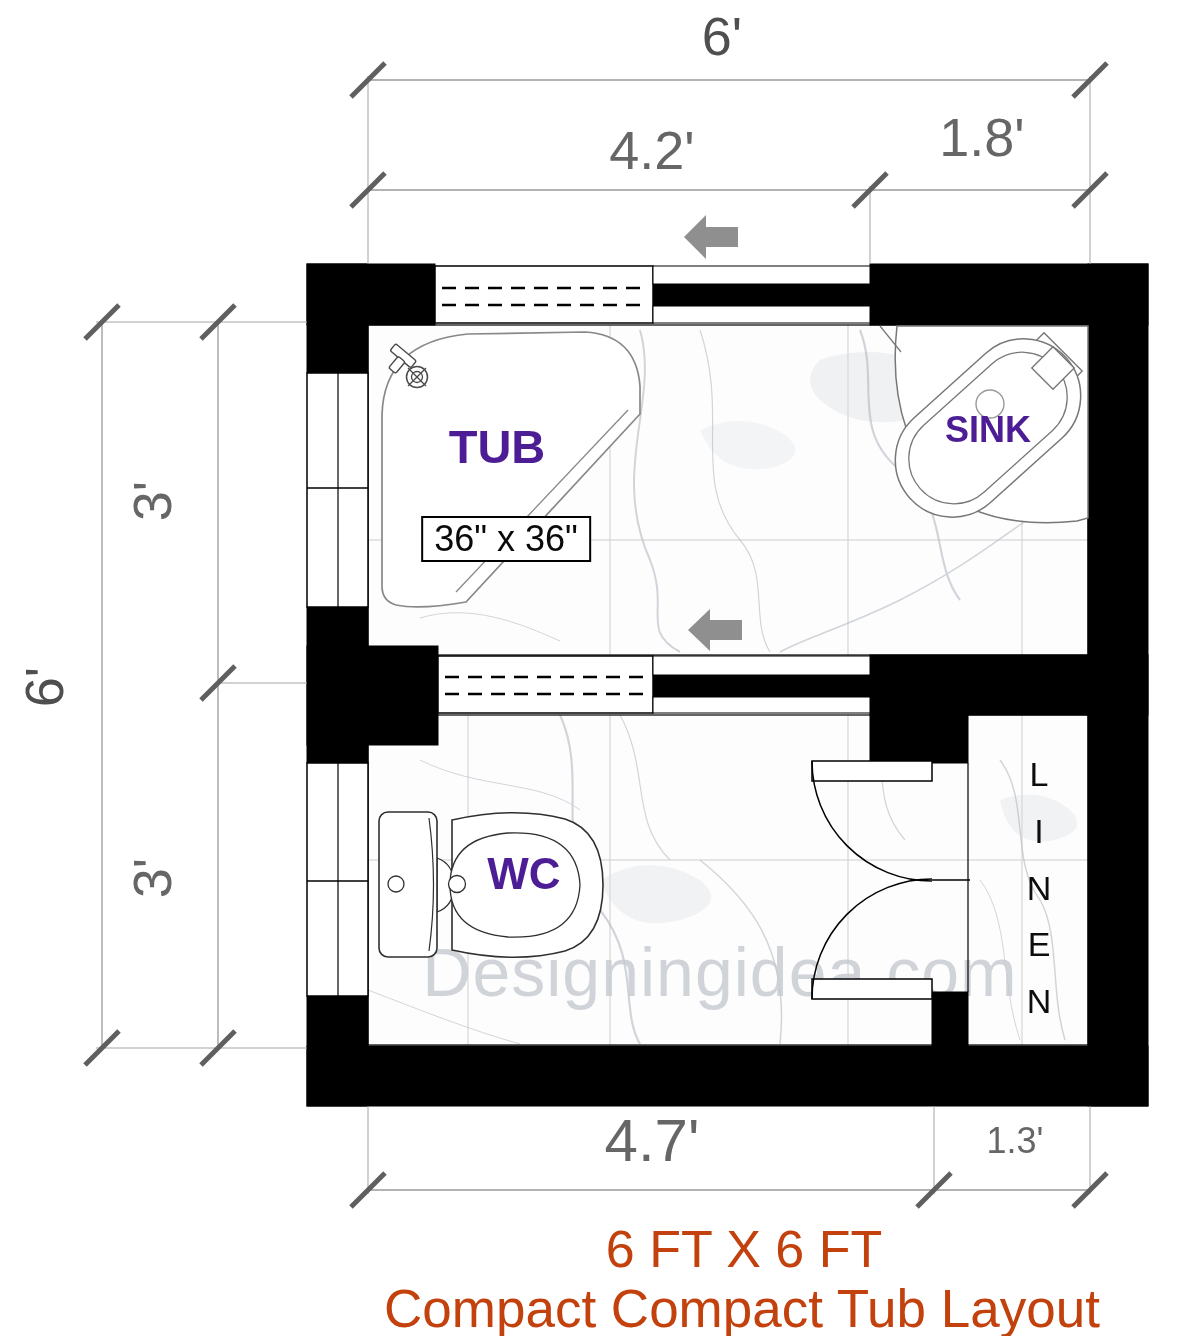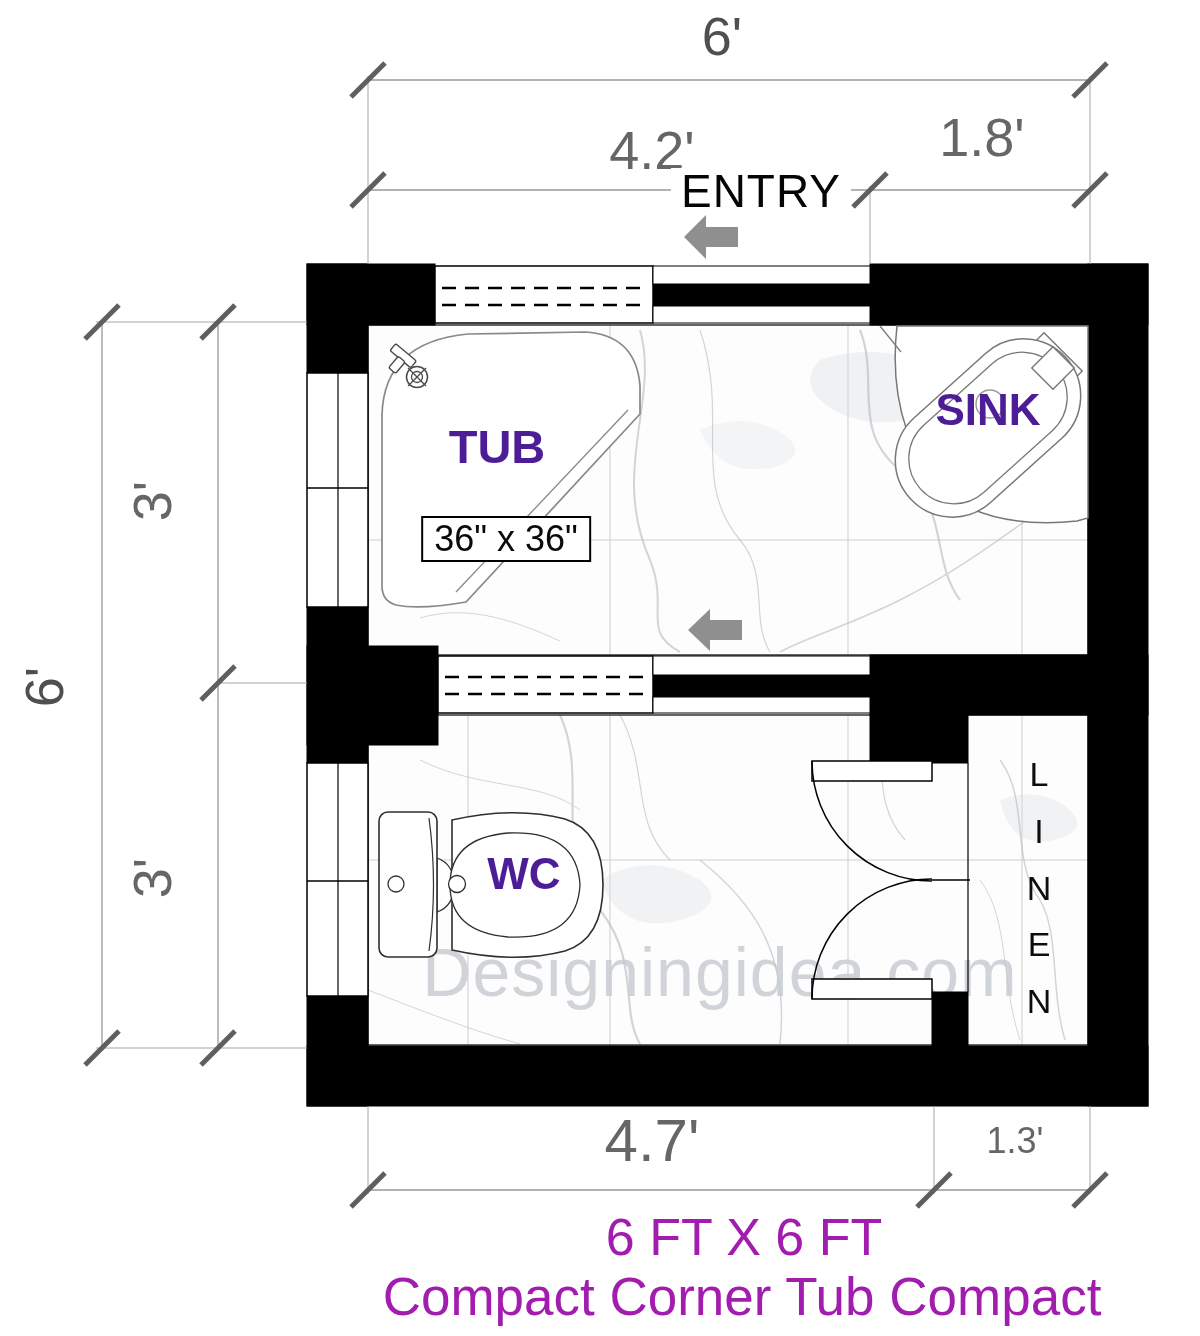--- a/index.html
+++ b/index.html
@@ -7,21 +7,21 @@
          font-family:"Liberation Sans", sans-serif;}
   #plan-svg{position:absolute;left:0;top:0;}
   .lbl{position:absolute;transform:translate(-50%,-50%);white-space:nowrap;line-height:1;}
   .dim{color:#666666;}
   .dim-dark{color:#4f4f4f;}
   .rot{transform:translate(-50%,-50%) rotate(-90deg);}
   .room-label{color:#4c1d95;font-weight:bold;}
   .entry-label{background:#ffffff;padding:0 10px;letter-spacing:1px;color:#050505;}
   .size-box{border:2.5px solid #000;background:#fff;padding:3px 11px;color:#0a0a0a;}
   .vertical-label{writing-mode:vertical-lr;text-orientation:upright;letter-spacing:0.55em;color:#0d0d0d;}
-  .title-line{color:#a21caf;}
+  .title-line{color:#c2410c;margin-top:12px;}
 </style>
 </head>
 <body>
 
 <div id="stage">
 
 <svg id="plan-svg" width="1200" height="1336" viewBox="0 0 1200 1336">
 
   <g>
     <rect x="368" y="325" width="720" height="330" fill="#fdfdfe"></rect>
@@ -211,31 +211,30 @@
       <line x1="917" y1="1207" x2="951" y2="1173"></line>
       <line x1="1073" y1="1207" x2="1107" y2="1173"></line>
     </g>
   </g>
 </svg>
 
 <div class="lbl dim-dark" style="left:722px;top:36px;font-size:54px;">6'</div>
 <div class="lbl dim" style="left:652px;top:150px;font-size:54px;">4.2'</div>
 <div class="lbl dim" style="left:982px;top:137px;font-size:54px;">1.8'</div>
 
-<div class="lbl entry-label" style="left:761px;top:191px;font-size:46px;">ENTRY</div>
 
 <div class="lbl rot dim-dark" style="left:44px;top:687px;font-size:54px;">6'</div>
 <div class="lbl rot dim" style="left:152px;top:501px;font-size:54px;">3'</div>
 <div class="lbl rot dim" style="left:152px;top:878px;font-size:54px;">3'</div>
 
 <div class="lbl room-label" style="left:497px;top:446px;font-size:47px;">TUB</div>
 <div class="lbl size-box" style="left:506px;top:539px;font-size:36px;">36" x 36"</div>
-<div class="lbl room-label" style="left:988px;top:410px;font-size:44px;">SINK</div>
+<div class="lbl room-label" style="left:988px;top:430px;font-size:36px;">SINK</div>
 <div class="lbl room-label" style="left:524px;top:874px;font-size:44px;text-align:right;">WC</div>
 <div class="lbl vertical-label" style="left:1039px;top:897px;font-size:34px;">LINEN</div>
 
 <div class="lbl dim" style="left:652px;top:1141px;font-size:60px;text-align:center;">4.7'</div>
 <div class="lbl dim" style="left:1015px;top:1141px;font-size:36px;">1.3'</div>
 
 <div class="lbl title-line" style="left:744px;top:1237px;font-size:52px;">6 FT X 6 FT</div>
-<div class="lbl title-line" style="left:742px;top:1296px;font-size:53px;">Compact Corner Tub Compact</div>
+<div class="lbl title-line" style="left:742px;top:1296px;font-size:53px;">Compact Compact Tub Layout</div>
 
 </div>
 
 </body></html>

